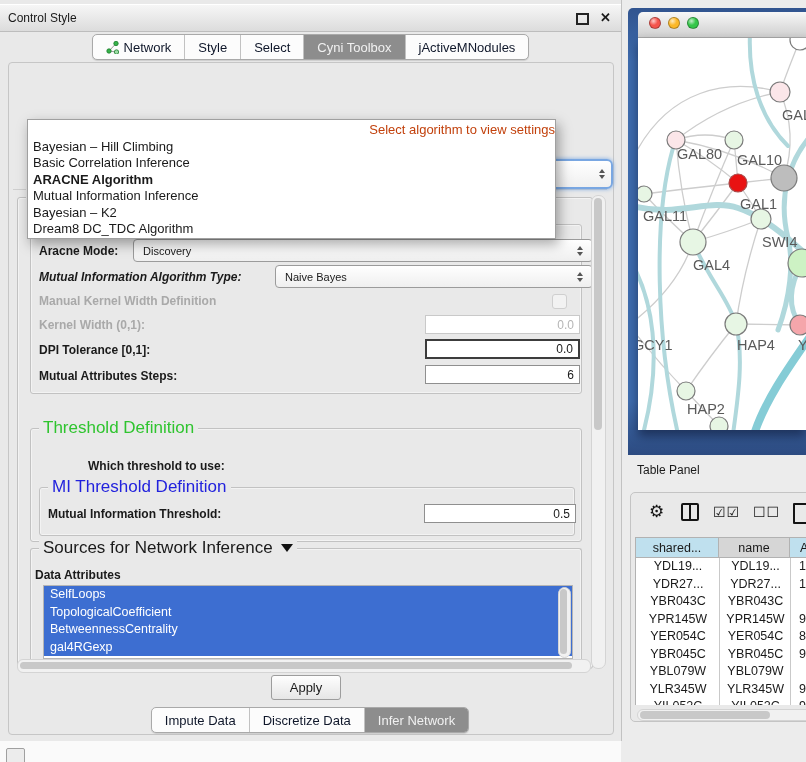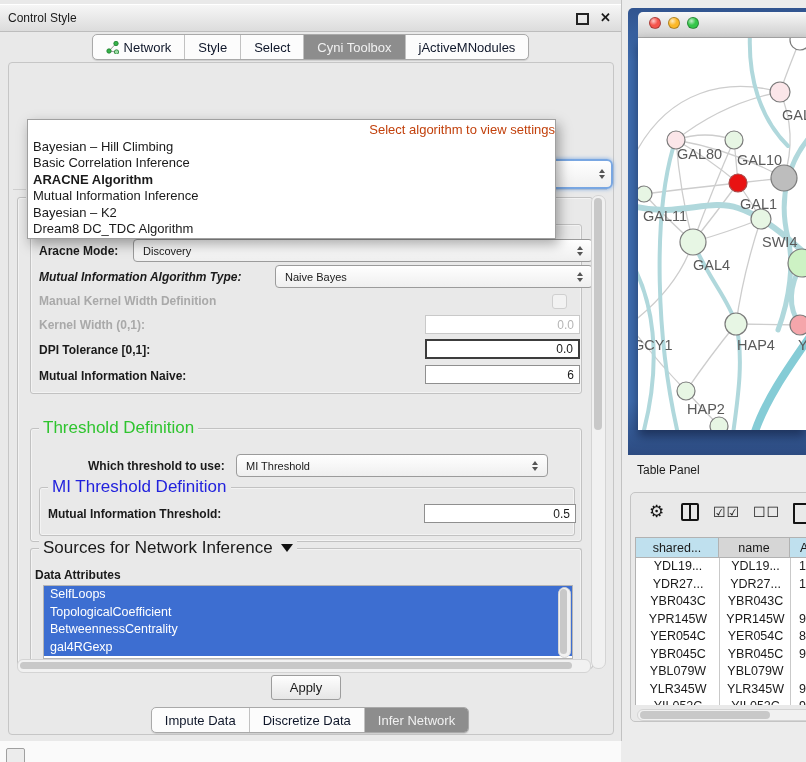--- a/index.html
+++ b/index.html
@@ -177,36 +177,29 @@
 
           <div class="lbl bold graytxt" style="left:8px;top:66px;">Manual Kernel Width Definition</div>
           <div class="checkbox" style="left:521px;top:69px;"></div>
 
           <div class="lbl bold graytxt" style="left:8px;top:90px;">Kernel Width (0,1):</div>
           <div class="field dis" style="left:394px;top:90px;width:143px;height:17px;">0.0</div>
 
           <div class="lbl bold" style="left:8px;top:115px;">DPI Tolerance [0,1]:</div>
           <div class="field hard" style="left:394px;top:114px;width:141px;height:16px;">0.0</div>
 
-          <div class="lbl bold" style="left:8px;top:141px;">Mutual Information Naive:</div>
+          <div class="lbl bold" style="left:8px;top:141px;">Mutual Attributes Steps:</div>
           <div class="field" style="left:394px;top:140px;width:143px;height:17px;">6</div>
         </div>
 
 
         <div class="group" style="left:12px;top:230px;width:550px;height:112px;">
           <span class="glabel green">Threshold Definition</span>
 
           <div class="lbl bold" style="left:57px;top:27px;">Which threshold to use:</div>
-          <div class="combo" style="left:205px;top:25px;width:292px;height:21px;">
-            <span class="cval">MI Threshold</span>
-            <span class="arrows">
-                <i class="up"></i>
-                <i class="dn"></i>
-              </span>
-          </div>
 
           <div class="group" style="left:8px;top:58px;width:534px;height:47px;">
             <span class="glabel blue">MI Threshold Definition</span>
             <div class="lbl bold" style="left:8px;top:16px;">Mutual Information Threshold:</div>
             <div class="field" style="left:384px;top:16px;width:140px;height:17px;">0.5</div>
           </div>
         </div>
 
         <div class="group" style="left:12px;top:350px;width:550px;height:119px;border-bottom:none;">
           <span class="glabel">

